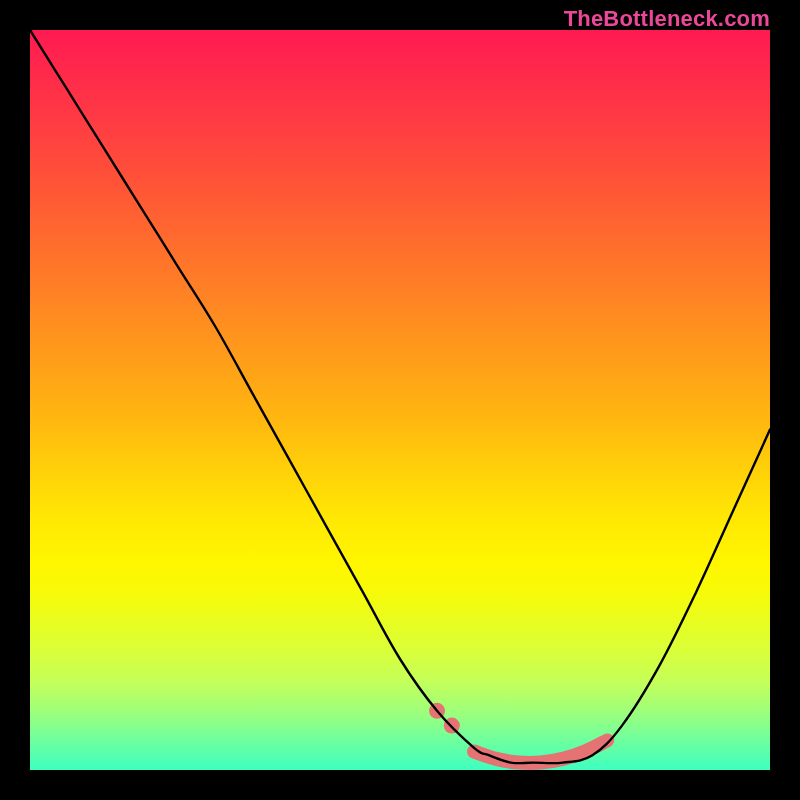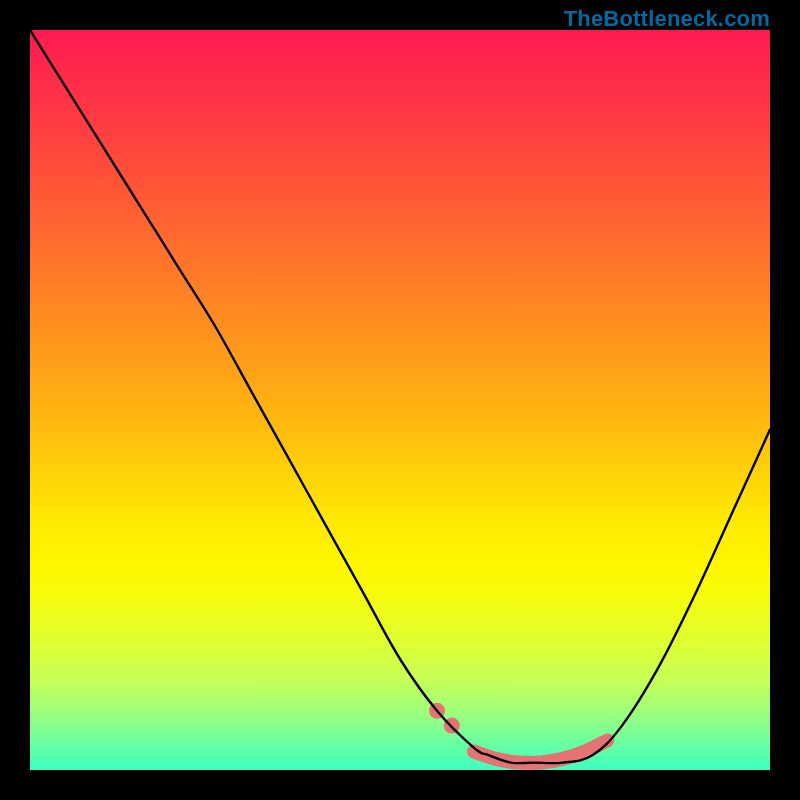--- a/index.html
+++ b/index.html
@@ -36,21 +36,21 @@
       #6eff9e 96%,
       #3effc0 100%);
   }
   .watermark {
     position: absolute;
     top: 6px;
     right: 30px;
     font-family: Arial, Helvetica, sans-serif;
     font-size: 22px;
     font-weight: 600;
-    color: #0369a1;
+    color: #ec4899;
     letter-spacing: 0.2px;
   }
   svg.curve {
     position: absolute;
     left: 0; top: 0;
     width: 740px; height: 740px;
     overflow: visible;
   }
   .main-line {
     fill: none;

